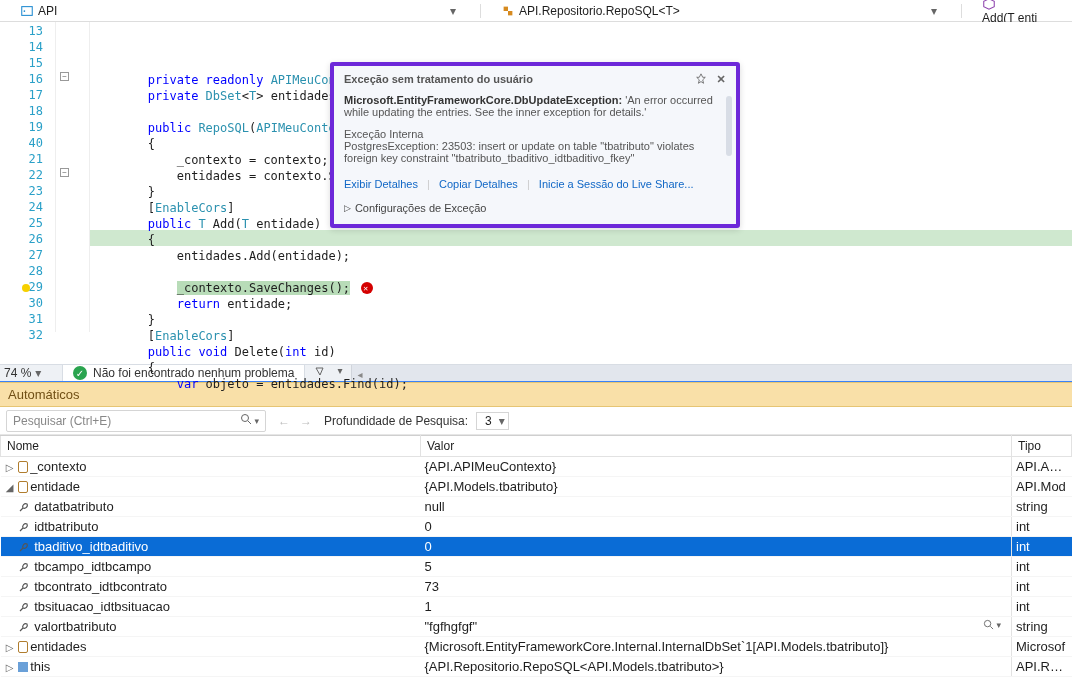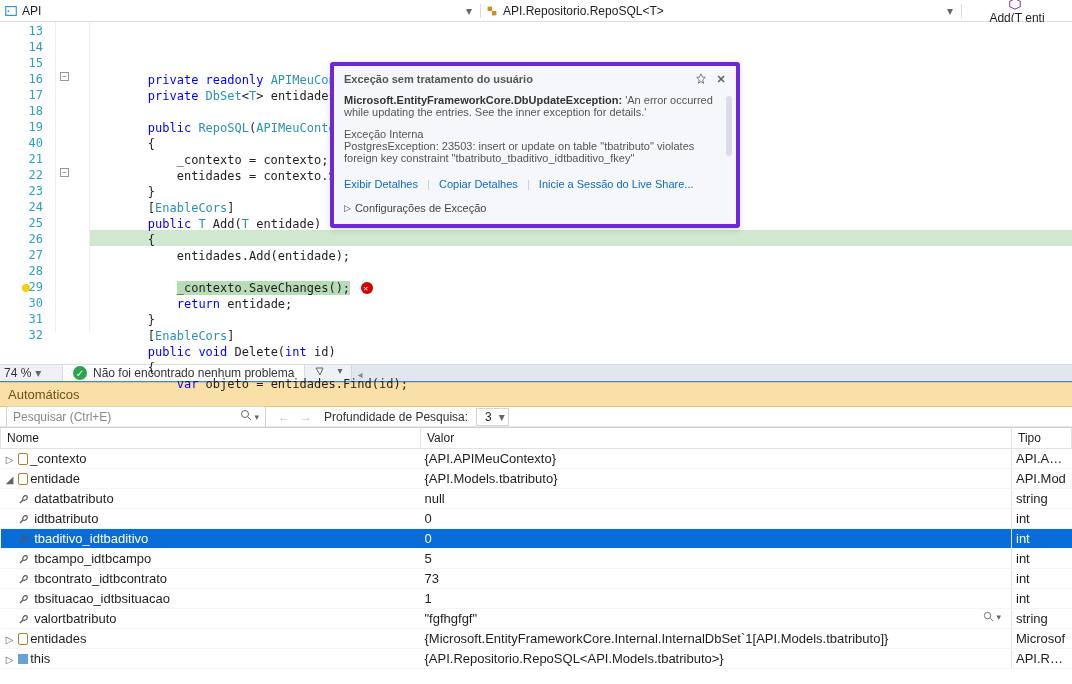--- a/index.html
+++ b/index.html
@@ -17,22 +17,22 @@
     .topnav {
       display: flex;
       height: 22px;
       background: #fff;
       border-bottom: 1px solid #ddd;
       align-items: center;
     }
     .topnav .crumb {
       flex: 1;
       display: flex;
-      align-items: center;
-      padding: 0 4px;
+      align-items: flex-start;
+      padding: 0 20px;
       border-right: 1px solid #ddd;
       color: #1e1e1e;
       overflow: hidden;
       white-space: nowrap;
     }
     .topnav .crumb:last-child { border-right: none; flex-direction: column; }
     .crumb-icon {
       width: 14px; height: 14px; margin-right: 4px; flex-shrink: 0;
       display: inline-flex; align-items: center; justify-content: center;
     }
@@ -186,21 +186,21 @@
       border-bottom: 1px solid #e6c574;
       padding: 4px 8px;
       font-size: 13px;
       color: #704f15;
     }
 
     
     .searchrow {
       display: flex;
       align-items: center;
-      height: 20px;
+      height: 28px;
       padding: 2px 6px;
       border-bottom: 1px solid #e6e6e6;
       gap: 8px;
     }
     .searchbox {
       flex: 0 0 260px;
       height: 22px;
       border: 1px solid #d5d5d5;
       border-radius: 2px;
       display: flex; align-items: center;

